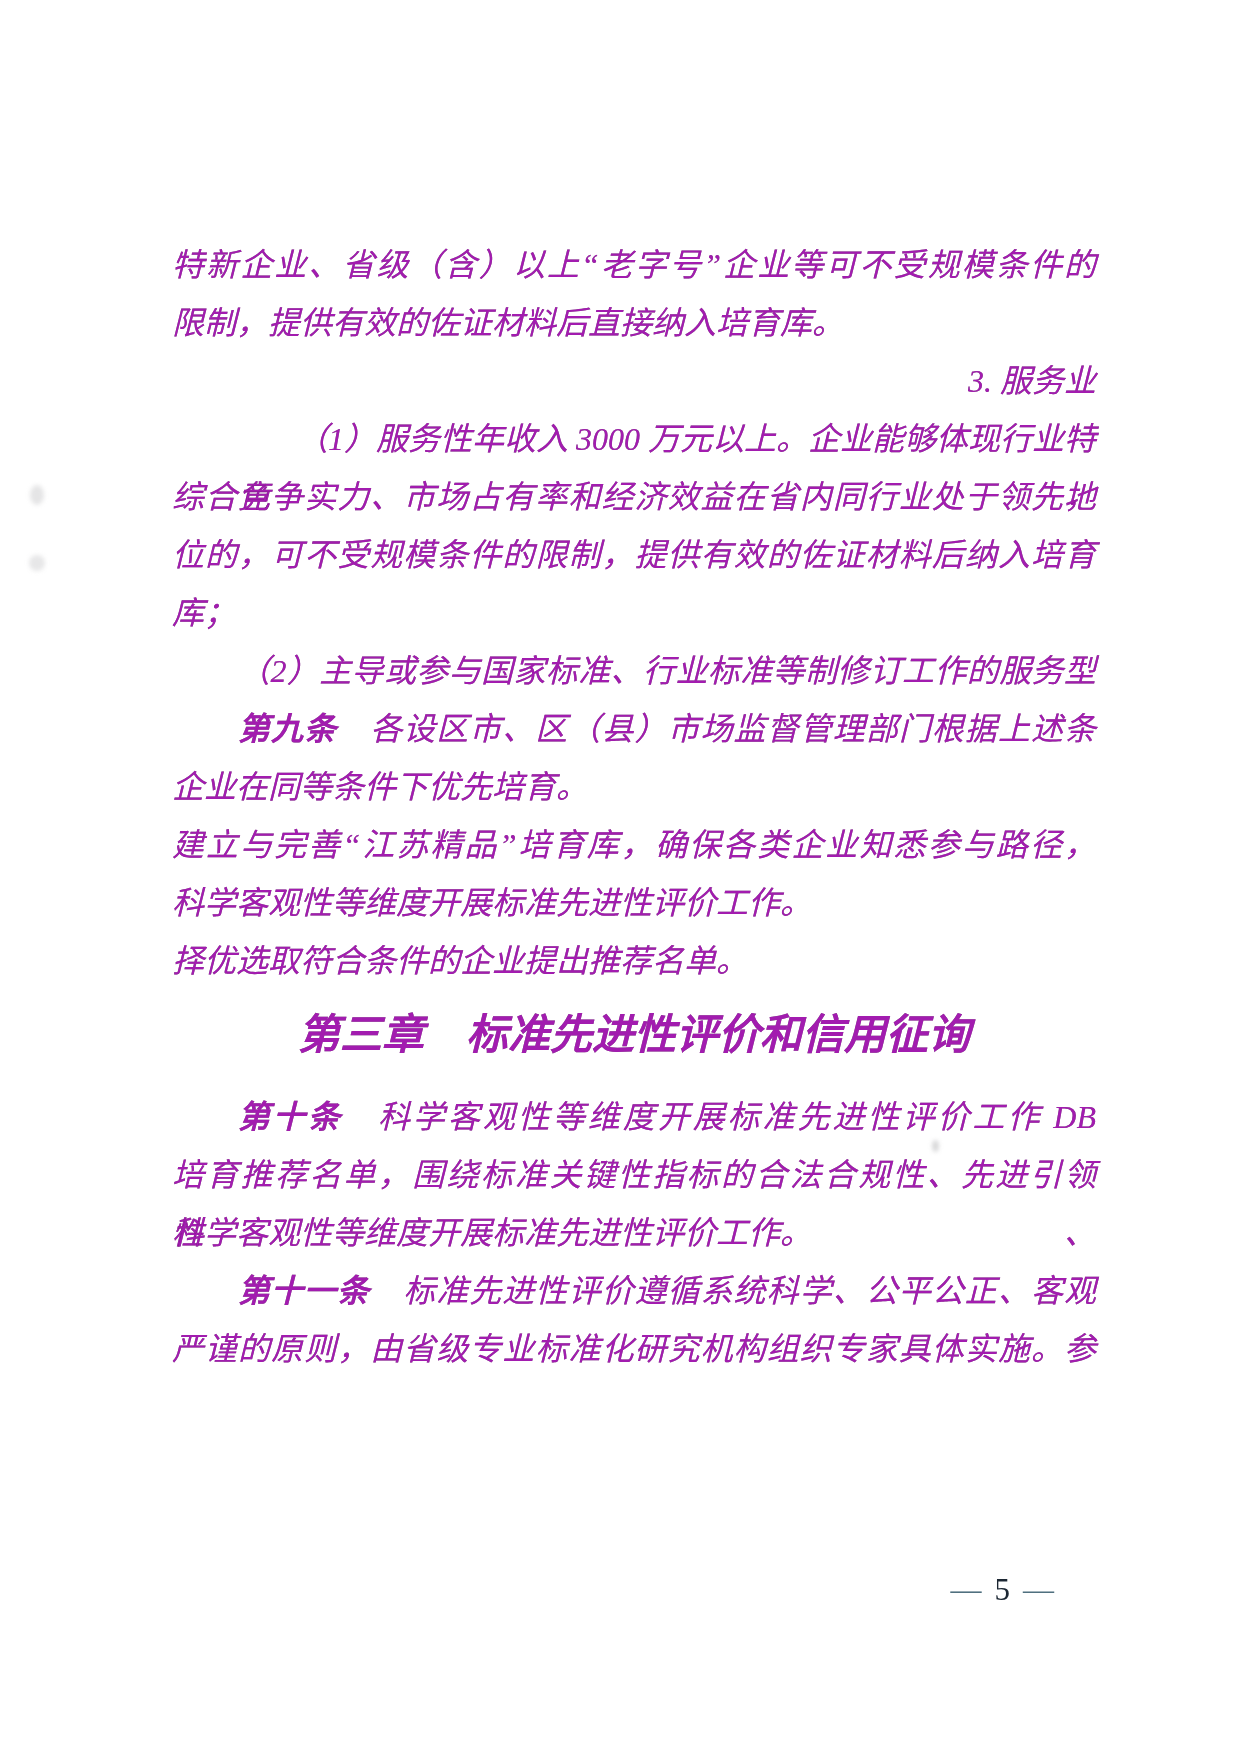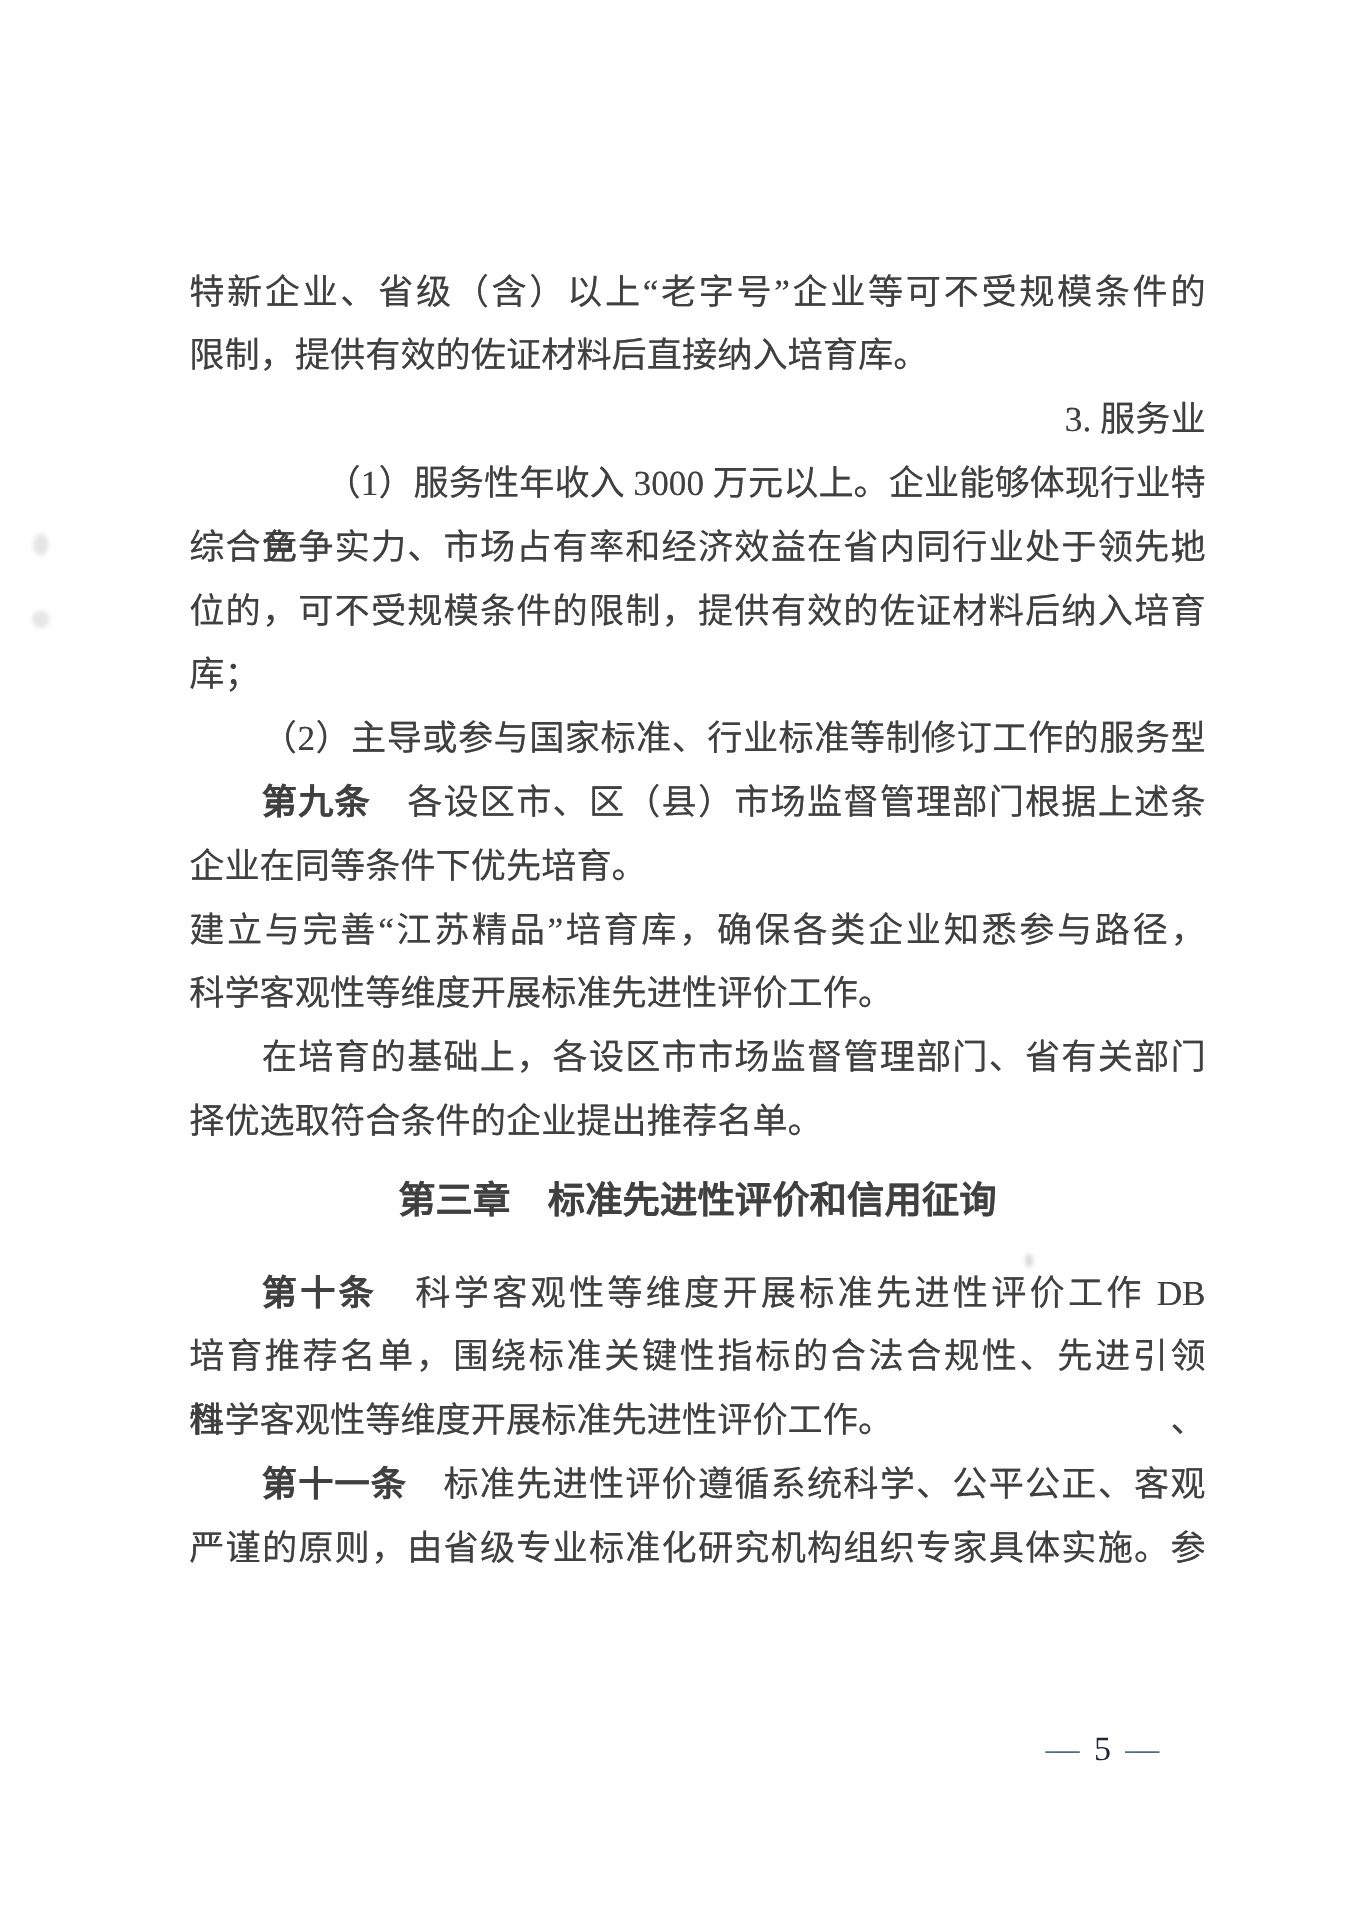--- a/index.html
+++ b/index.html
@@ -38,21 +38,21 @@
     padding-left: 66px;
     text-align: right;
   }
   .line.heading {
     padding-left: 0;
     margin-top: 16px;
     margin-bottom: 24px;
     text-align: center;
     text-align-last: center;
     font-weight: bold;
-    font-size: 34px;
+    font-size: 42px;
   }
   .line b {
     font-weight: bold;
   }
   .page-footer {
     position: absolute;
     top: 1561px;
     right: 173px;
     height: 58px;
     line-height: 58px;
@@ -69,34 +69,33 @@
     filter: blur(2px);
   }
   .artifact-1 { left: 30px;  top: 485px;  width: 14px; height: 20px; background: rgba(170,170,172,0.30); }
   .artifact-2 { left: 29px;  top: 555px;  width: 16px; height: 16px; background: rgba(170,170,172,0.28); }
   .artifact-3 { left: 932px; top: 1140px; width: 7px;  height: 12px; background: rgba(140,140,142,0.35); }
 </style>
 </head>
 <body>
 
 <div class="page">
-  <div class="doc-body" style="color: #404040;">
+  <div class="doc-body" style="color: #a21caf; font-style: italic;">
       <div class="line fill"><span>特新企业、省级（含）以上“老字号”企业等可不受规模条件的</span></div>
       <div class="line"><span>限制，提供有效的佐证材料后直接纳入培育库。</span></div>
       <div class="line indent"><span>3. 服务业</span></div>
       <div class="line fill indent"><span>（1）服务性年收入 3000 万元以上。企业能够体现行业特色，</span></div>
       <div class="line fill"><span>综合竞争实力、市场占有率和经济效益在省内同行业处于领先地</span></div>
       <div class="line fill"><span>位的，可不受规模条件的限制，提供有效的佐证材料后纳入培育</span></div>
       <div class="line"><span>库；</span></div>
       <div class="line fill indent"><span>（2）主导或参与国家标准、行业标准等制修订工作的服务型</span></div>
       <div class="line fill indent"><b>第九条</b><span>　各设区市、区（县）市场监督管理部门根据上述条</span></div>
       <div class="line"><span>企业在同等条件下优先培育。</span></div>
       <div class="line fill"><span>建立与完善“江苏精品”培育库，确保各类企业知悉参与路径，</span></div>
       <div class="line"><span>科学客观性等维度开展标准先进性评价工作。</span></div>
-      <div class="line fill indent"><span>在培育的基础上，各设区市市场监督管理部门、省有关部门</span></div>
       <div class="line"><span>择优选取符合条件的企业提出推荐名单。</span></div>
       <div class="line heading"><b>第三章　标准先进性评价和信用征询</b></div>
       <div class="line fill indent"><b>第十条</b><span>　科学客观性等维度开展标准先进性评价工作 DB</span></div>
       <div class="line fill"><span>培育推荐名单，围绕标准关键性指标的合法合规性、先进引领性、</span></div>
       <div class="line"><span>科学客观性等维度开展标准先进性评价工作。</span></div>
       <div class="line fill indent"><b>第十一条</b><span>　标准先进性评价遵循系统科学、公平公正、客观</span></div>
       <div class="line fill"><span>严谨的原则，由省级专业标准化研究机构组织专家具体实施。参</span></div>
     </div>
 
   <div class="page-footer">

